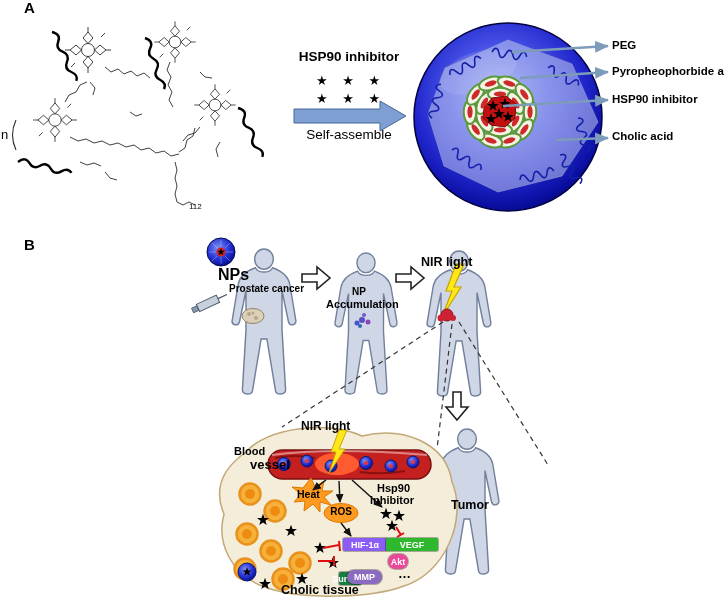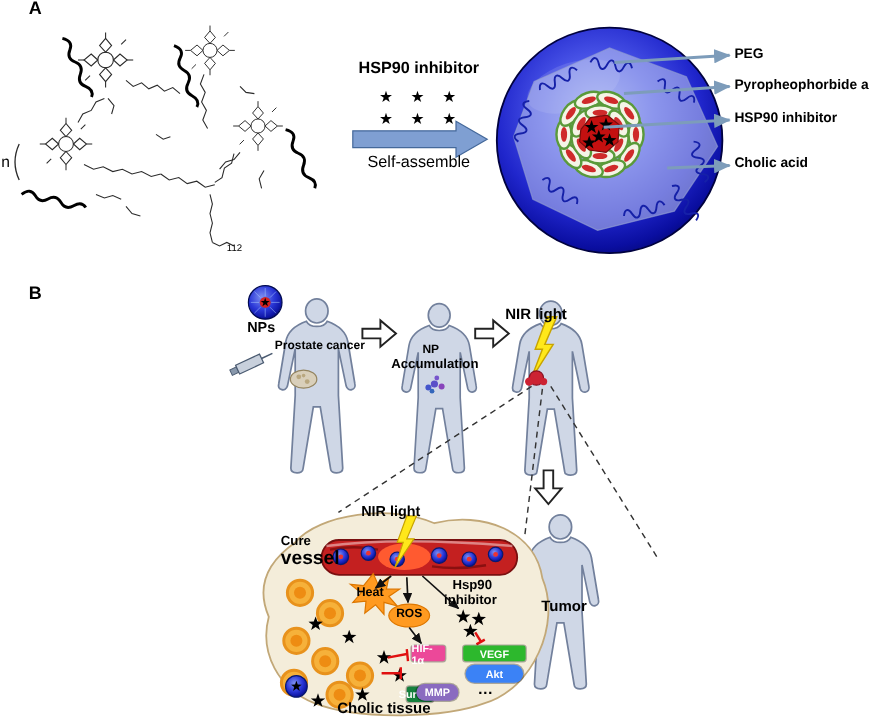--- a/index.html
+++ b/index.html
@@ -313,36 +313,36 @@
 <div class="t c stars" style="left:293px;top:74px;width:112px;font-size:13px">★ ★ ★</div>
 <div class="t c stars" style="left:293px;top:92px;width:112px;font-size:13px">★ ★ ★</div>
 <div class="t c" style="left:293px;top:128px;width:112px;font-size:13.5px">Self-assemble</div>
 
 <div class="t b" style="left:612px;top:39px;font-size:11.5px">PEG</div>
 <div class="t b" style="left:612px;top:65px;font-size:11.5px">Pyropheophorbide a</div>
 <div class="t b" style="left:612px;top:93px;font-size:11.5px">HSP90 inhibitor</div>
 <div class="t b" style="left:612px;top:130px;font-size:11.5px">Cholic acid</div>
 
 <div class="t b" style="left:24px;top:237px;font-size:15px">B</div>
-<div class="t b" style="left:206px;top:267px;font-size:12px">NPs</div>
+<div class="t b" style="left:218px;top:267px;font-size:16px">NPs</div>
 <div class="t b" style="left:229px;top:284px;font-size:10px">Prostate cancer</div>
 <div class="t b" style="left:352px;top:287px;font-size:10px">NP</div>
 <div class="t b" style="left:326px;top:299px;font-size:11px">Accumulation</div>
 <div class="t b" style="left:421px;top:256px;font-size:12.5px">NIR light</div>
 <div class="t b" style="left:451px;top:499px;font-size:12.5px">Tumor</div>
 
 <div class="t b" style="left:301px;top:420px;font-size:12px">NIR light</div>
-<div class="t b" style="left:234px;top:446px;font-size:11px">Cure</div>
-<div class="t b" style="left:234px;top:458px;font-size:16px">vessel</div>
+<div class="t b" style="left:234px;top:446px;font-size:11px">Blood</div>
+<div class="t b" style="left:250px;top:458px;font-size:13px">vessel</div>
 <div class="t b" style="left:297px;top:489px;font-size:10.5px">Heat</div>
 <div class="t b c" style="left:329px;top:507px;width:24px;font-size:10px">ROS</div>
 <div class="t b" style="left:377px;top:483px;font-size:11px">Hsp90</div>
 <div class="t b" style="left:370px;top:495px;font-size:11px">inhibitor</div>
 
-<div class="box" style="left:343px;top:538px;width:28px;height:13px;background:#ec4899">HIF-1α</div>
+<div class="box" style="left:343px;top:538px;width:44px;height:13px;background:#8b5cf6">HIF-1α</div>
 <div class="box" style="left:386px;top:538px;width:52px;height:13px;background:#2db82d">VEGF</div>
 <div class="box" style="left:339px;top:572px;width:22px;height:13px;background:#15803d">Survivin</div>
-<div class="box pill" style="left:388px;top:554px;width:48px;height:15px;background:#3b82f6">Akt</div>
+<div class="box pill" style="left:388px;top:554px;width:20px;height:15px;background:#ec4899">Akt</div>
 <div class="box pill" style="left:347px;top:570px;width:35px;height:14px;background:#8a6bc0">MMP</div>
 <div class="t b" style="left:398px;top:567px;font-size:13px">…</div>
 <div class="t b" style="left:281px;top:584px;font-size:12.5px">Cholic tissue</div>
 
 </div>
 
 </body></html>

